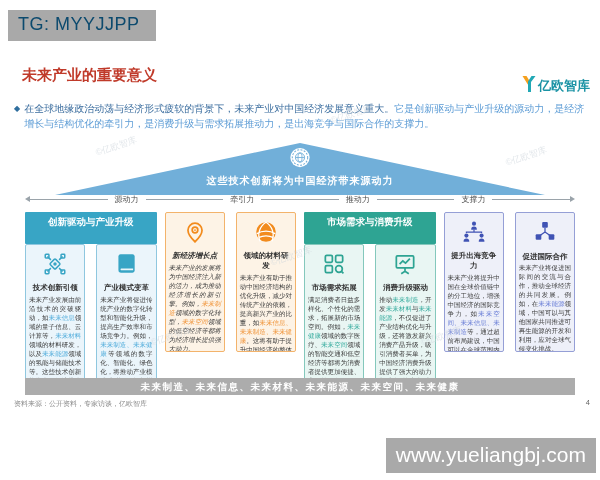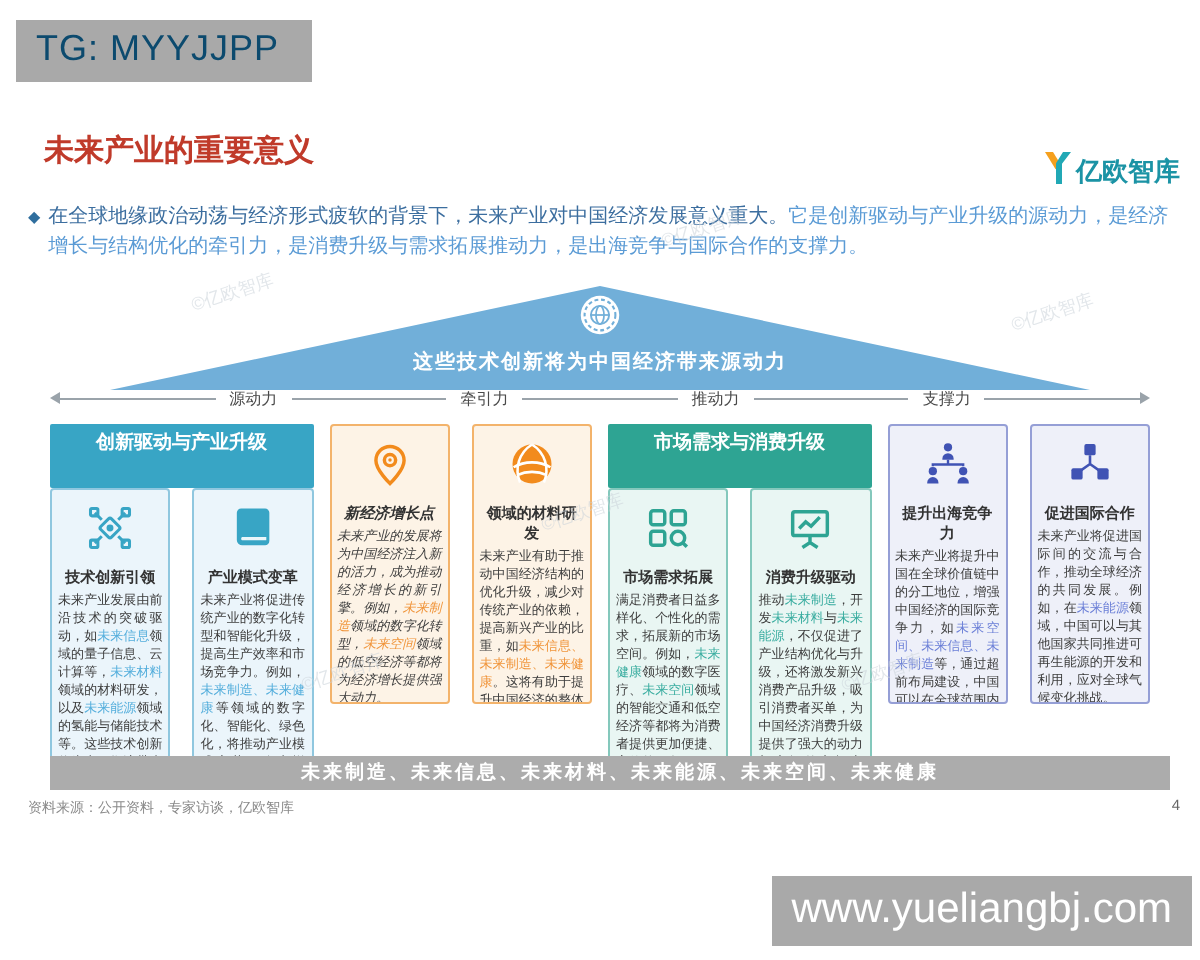--- a/index.html
+++ b/index.html
@@ -47,21 +47,21 @@
     font-size:9.5px;font-weight:bold;border-radius:1px;white-space:nowrap;}
   .col-boxes{display:grid;grid-template-columns:1fr 1fr;gap:11px;margin-top:0;}
   .box{border:1px solid;border-radius:2px;height:140px;padding:3px;
     box-sizing:border-box;overflow:hidden;}
   .box-icon{text-align:center;padding:3px 0 1px;}
   .box-icon svg{display:inline-block;}
   .box-title{text-align:center;font-size:7.5px;font-weight:bold;color:#333;margin:1px 0 3px;}
   .box-body{font-size:6.5px;line-height:1.38;color:#3D3D3D;text-align:justify;}
   .industries-bar{position:absolute;left:25px;top:378px;width:550px;height:17px;
     line-height:17px;background:#ACACAC;color:#fff;text-align:center;
-    font-size:9.5px;font-weight:bold;letter-spacing:1.5px;padding-left:10px;}
+    font-size:9.5px;font-weight:bold;letter-spacing:1.5px;}
   .footer-source{position:absolute;left:14px;top:399px;font-size:7px;color:#8A8A8A;}
   .footer-page{position:absolute;right:10px;top:398px;font-size:7.5px;color:#666;}
   .site-badge{position:absolute;right:4px;bottom:7px;background:#A9A9A9;color:#fff;
     font-size:21px;padding:5px 10px 6px;}
   .wm{position:absolute;color:#CBD3DA;opacity:.55;font-size:9px;
     transform:rotate(-18deg);pointer-events:none;white-space:nowrap;}
 </style>
 </head>
 <body>
 

